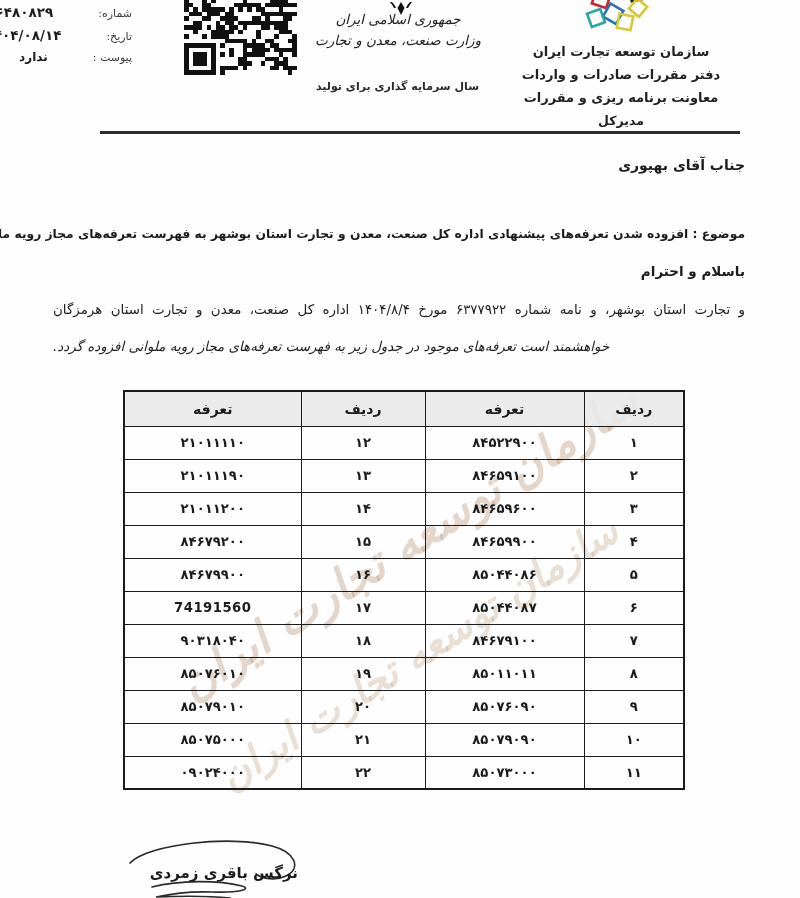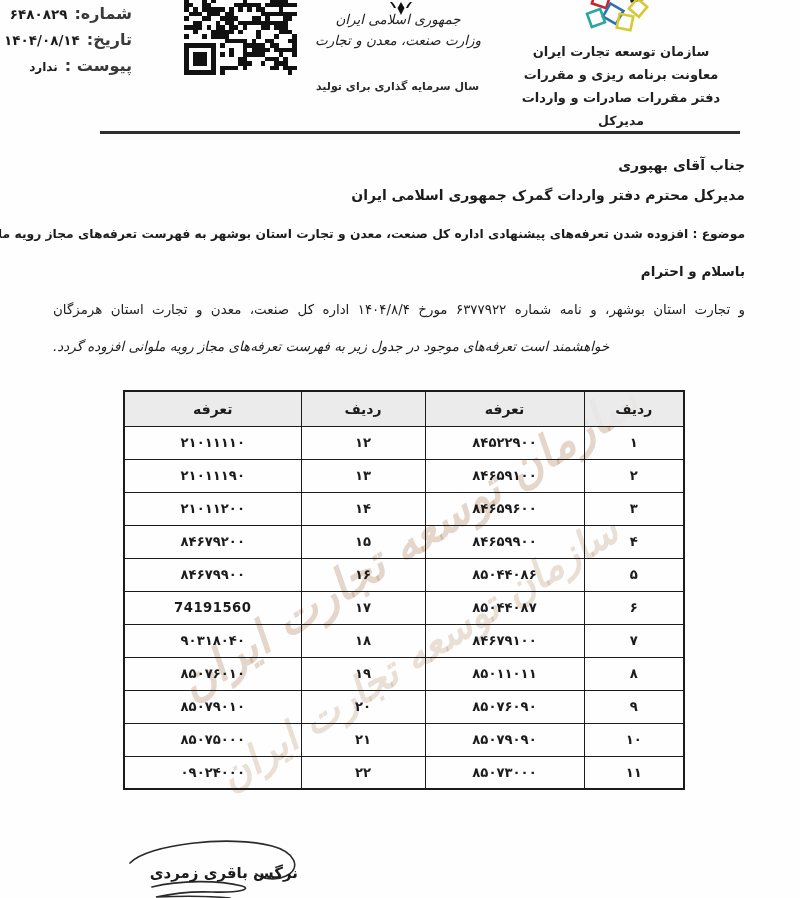--- a/index.html
+++ b/index.html
@@ -5,21 +5,21 @@
   * { margin:0; padding:0; box-sizing:border-box; }
   html,body { width:800px; height:898px; overflow:hidden; background:#ffffff; }
   .page {
     position:relative; width:800px; height:898px; background:#fefefe;
     direction:rtl; font-family:"DejaVu Sans","Liberation Sans",sans-serif;
     color:#1c1c1c; overflow:hidden;
   }
   
   .meta { position:absolute; top:4px; right:668px; width:130px; }
   .meta-row { display:flex; align-items:baseline; gap:7px; margin-bottom:7px; white-space:nowrap; justify-content:flex-start; }
-  .meta-lbl { font-size:16px; color:#3a3a3a; font-weight:700; }
+  .meta-lbl { font-size:11px; color:#3a3a3a; font-weight:400;margin-left:38px; }
   .meta-val { font-size:13.5px; font-weight:bold; letter-spacing:.5px; }
   .meta-row.small .meta-val { font-size:12px; }
   
   .qr { position:absolute; top:-38px; left:184px; width:113px; height:113px; }
   .qr svg { width:100%; height:100%; shape-rendering:crispEdges; fill:#111; }
   
   .emblem { position:absolute; top:0; left:386px; width:30px; height:13px; }
   .center-head { position:absolute; top:9px; right:292px; width:220px; text-align:center; }
   .nastaliq { font-style:italic; font-weight:normal; font-size:13.5px; line-height:21px; color:#222; }
   .slogan { position:absolute; top:80px; right:300px; width:205px; text-align:center; font-size:11px; font-weight:600; color:#2b2b2b; }
@@ -422,30 +422,29 @@
         <rect x="76" y="28" width="13" height="13" stroke="#d8c832" transform="rotate(40 82 34)"></rect>
       </g>
       <text font-size="9" letter-spacing="0.8" fill="#5e5e5e" font-weight="bold" font-family="'DejaVu Sans',sans-serif">
         <textPath href="#ringPath" startOffset="3%">Trade Promotion Organization of Iran</textPath>
       </text>
     </svg>
   </div>
 
   <div class="org-lines">
     <div class="org-line">سازمان توسعه تجارت ایران</div>
+    <div class="org-line">دفتر مقررات صادرات و واردات</div>
     <div class="org-line">معاونت برنامه ریزی و مقررات</div>
-    <div class="org-line">دفتر مقررات صادرات و واردات</div>
     <div class="org-line l4">مدیرکل</div>
   </div>
 
   <div class="head-rule"></div>
 
   <div class="recipient">
     <div>جناب آقای بهپوری</div>
-    <div>مدیرکل محترم دفتر واردات گمرک جمهوری اسلامی ایران</div>
   </div>
 
   <div class="subject">موضوع : افزوده شدن تعرفه‌های پیشنهادی اداره کل صنعت، معدن و تجارت استان بوشهر به فهرست تعرفه‌های مجاز رویه ملوانی</div>
 
   <div class="salutation">باسلام و احترام</div>
 
   <div class="body-lines">
     <div class="body-line j">و تجارت استان بوشهر، و نامه شماره ۶۳۷۷۹۲۲ مورخ ۱۴۰۴/۸/۴ اداره کل صنعت، معدن و تجارت استان هرمزگان</div>
     <div class="body-line last">خواهشمند است تعرفه‌های موجود در جدول زیر به فهرست تعرفه‌های مجاز رویه ملوانی افزوده گردد.</div>
   </div>

